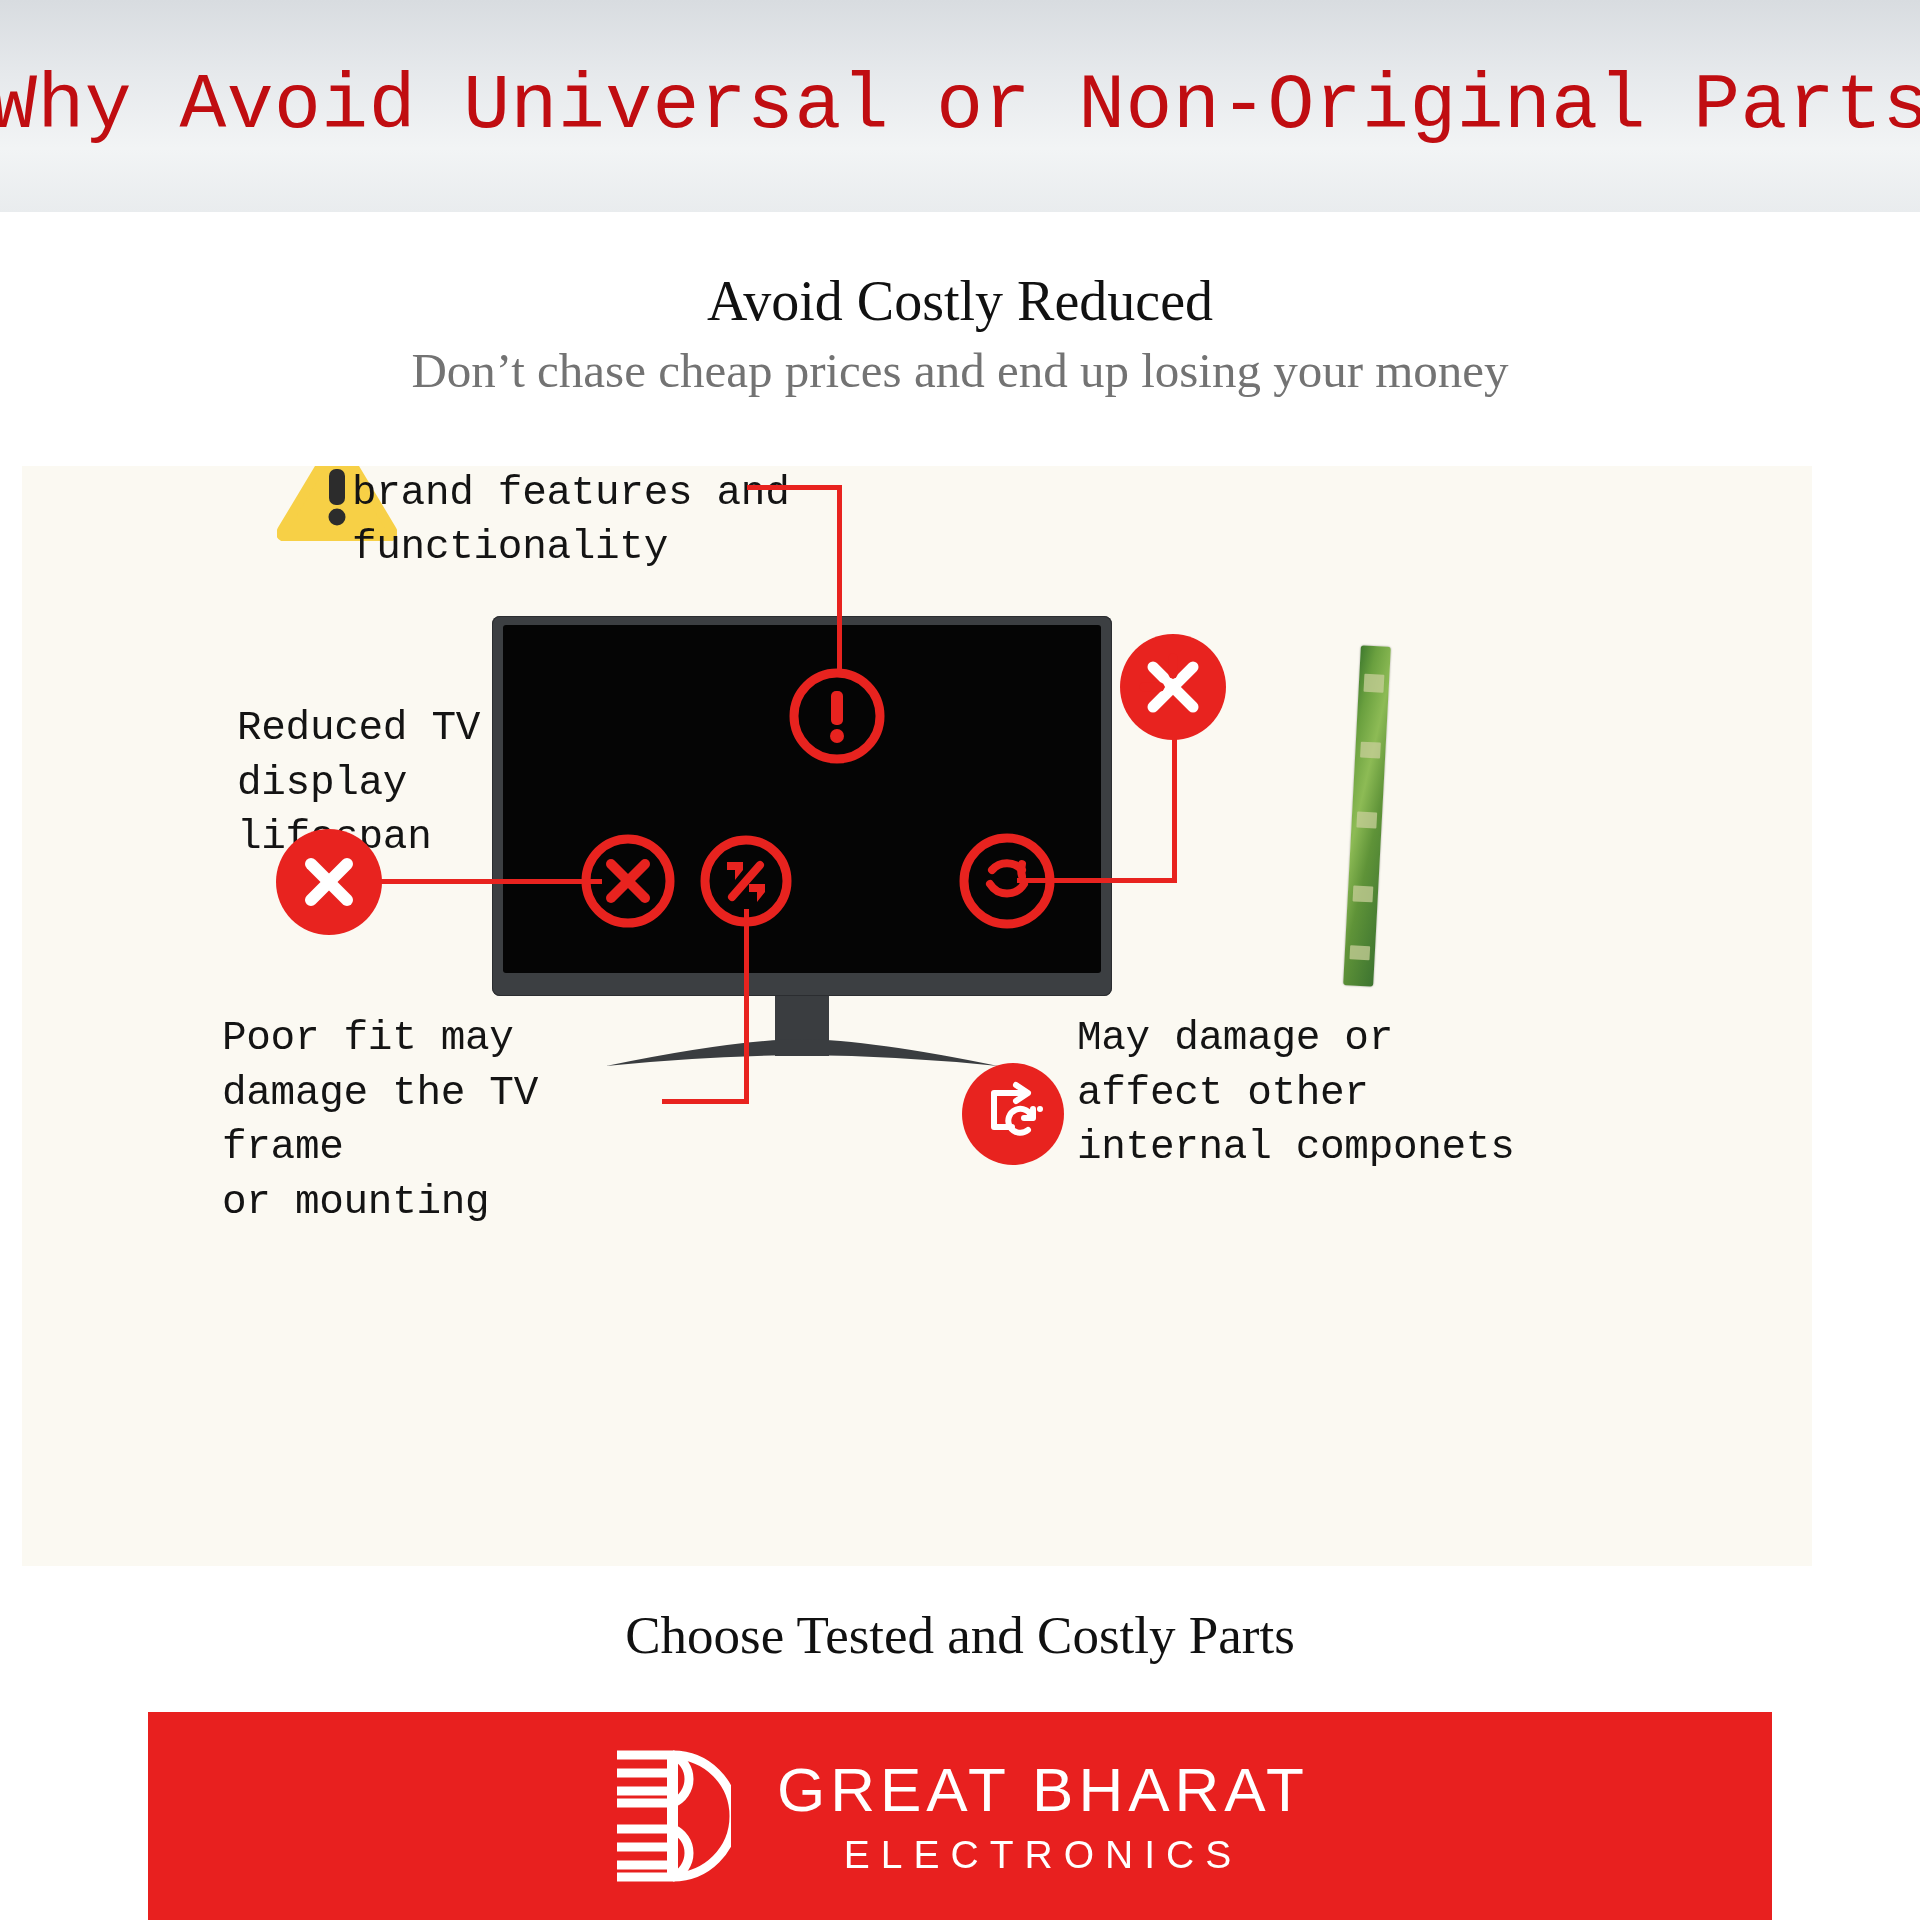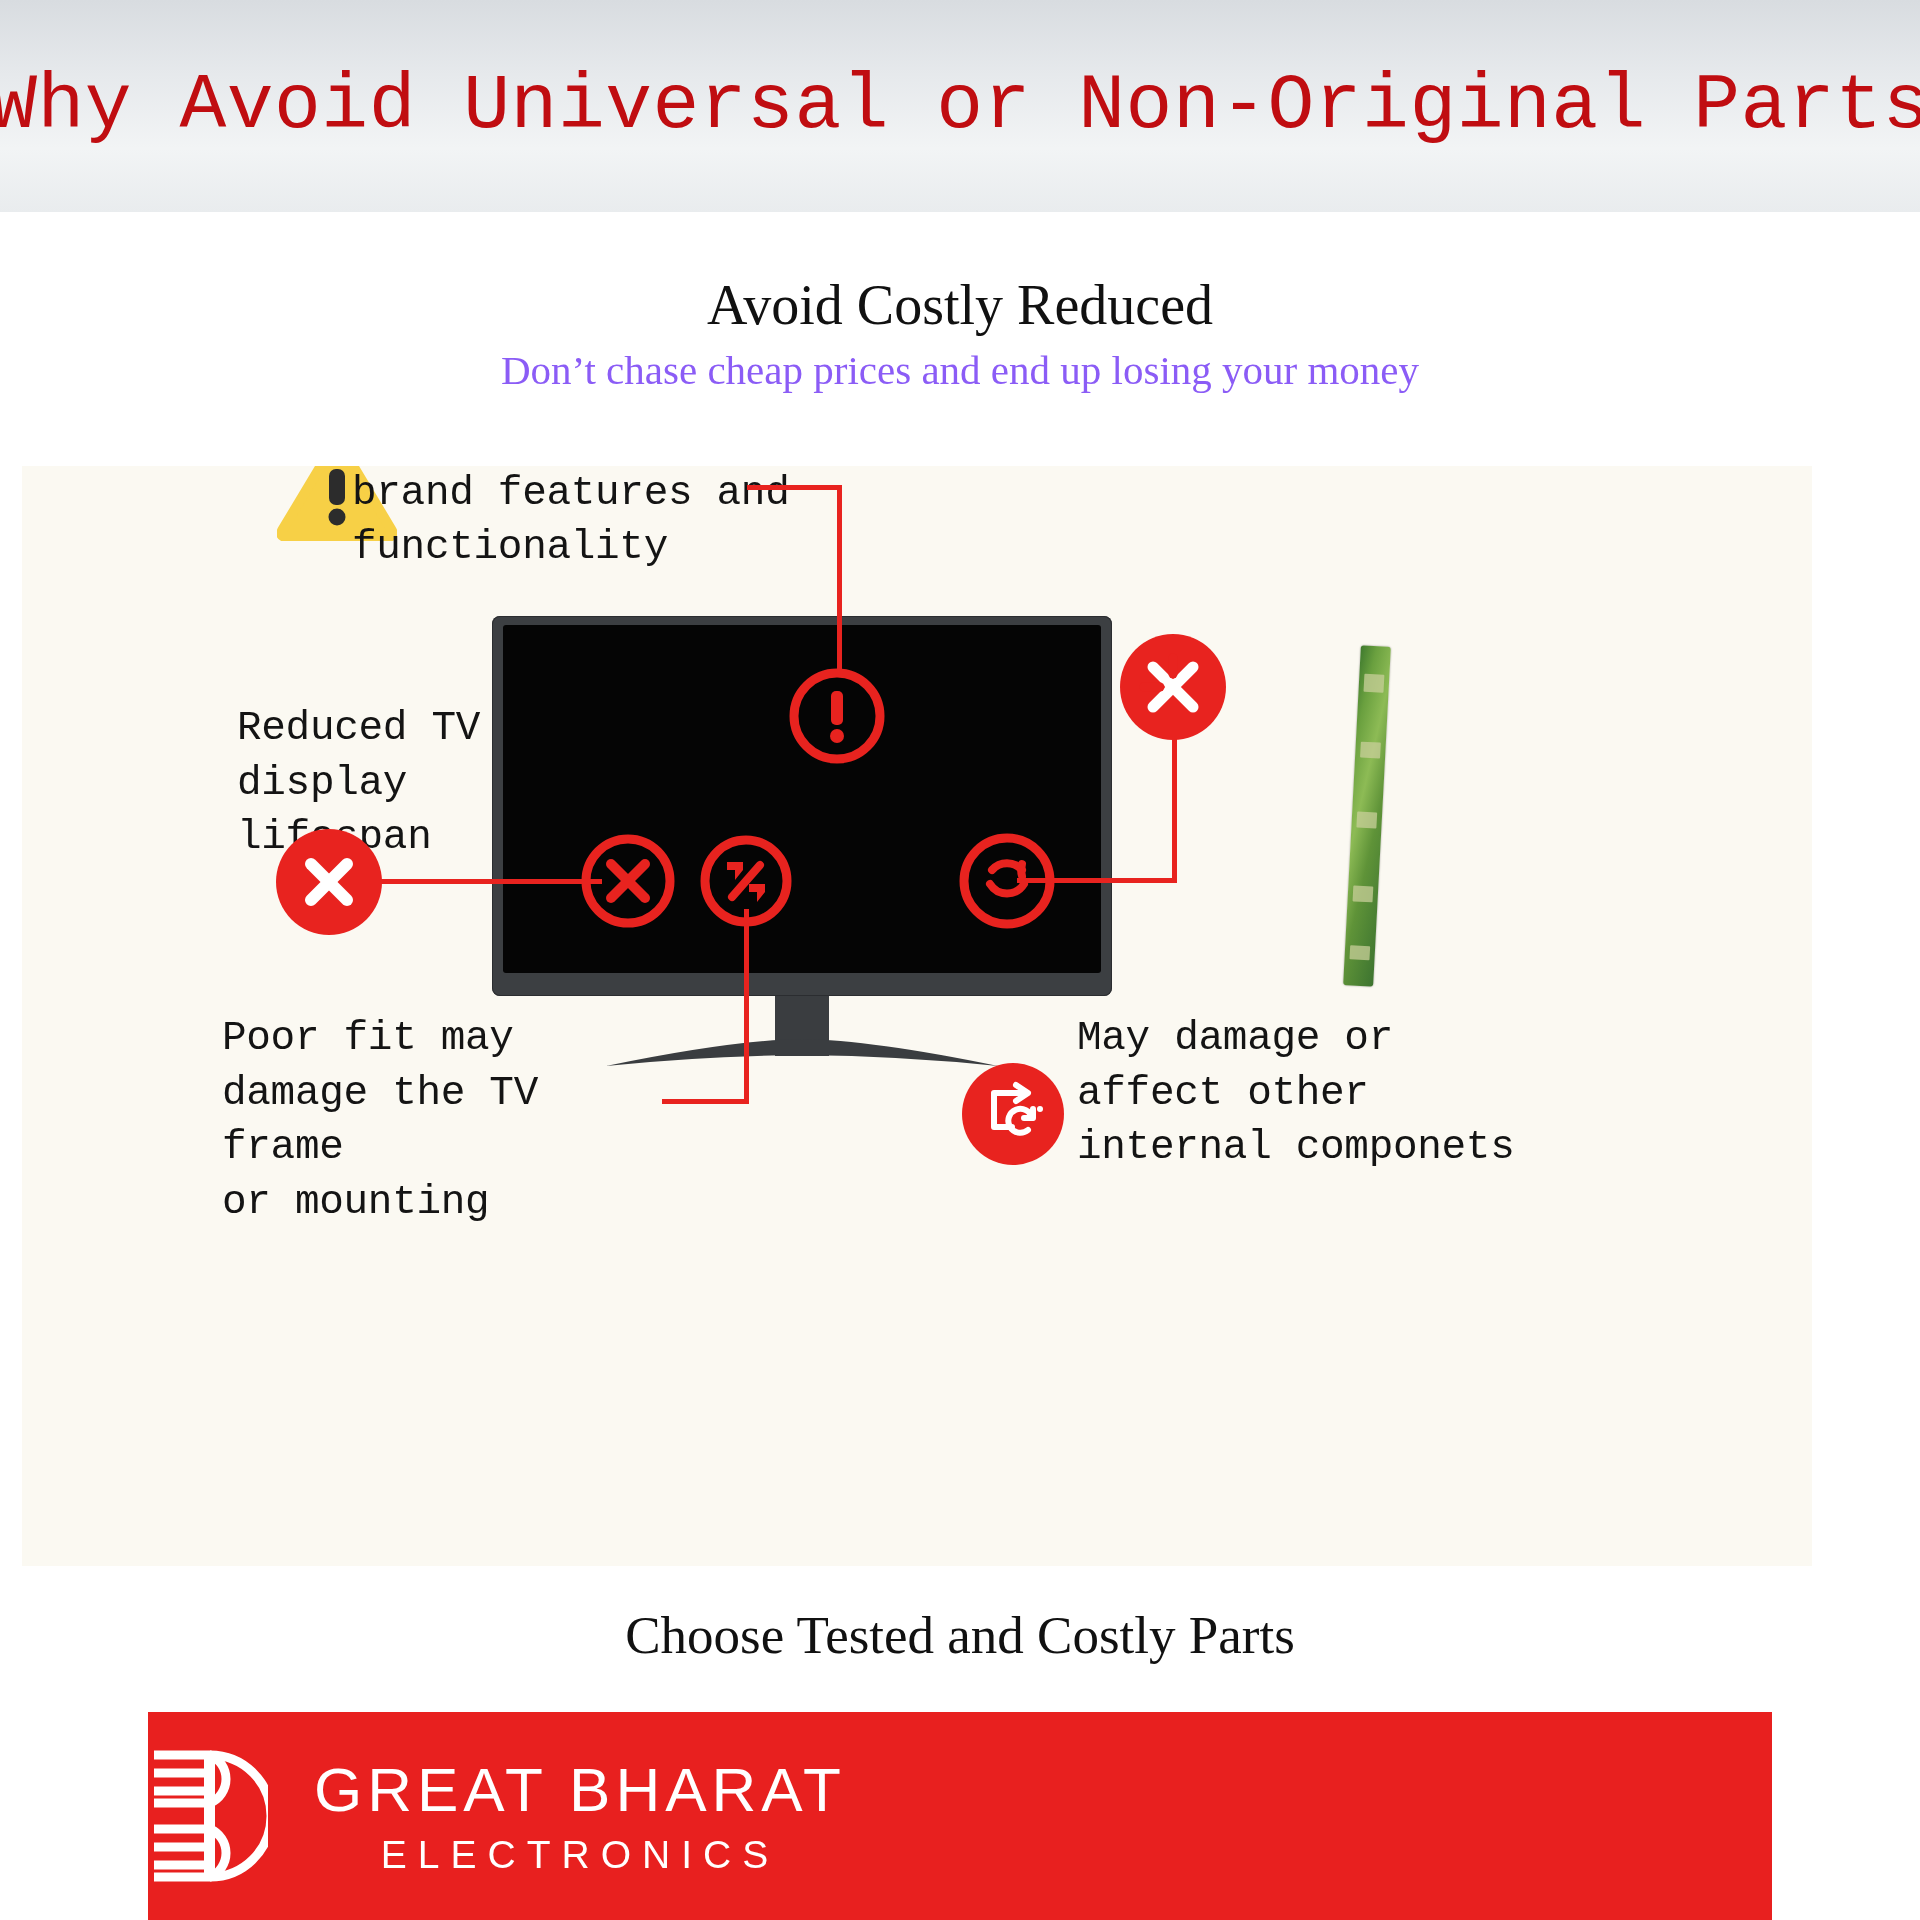--- a/index.html
+++ b/index.html
@@ -29,21 +29,21 @@
     position:absolute;left:0;top:212px;width:1920px;height:244px;
     background:#ffffff;
     display:flex;flex-direction:column;align-items:center;justify-content:center;
   }
   .sub-main{
     font-family:"Liberation Serif", serif;
     font-size:56px;color:#111111;line-height:1.05;margin-bottom:14px;
   }
   .sub-sec{
     font-family:"Liberation Serif", serif;
-    font-size:41px;color:#8b5cf6;line-height:1.05;
+    font-size:49px;color:#737373;line-height:1.05;
   }
   
   .panel{
     position:absolute;left:22px;top:466px;width:1790px;height:1100px;
     background:#fbf9f2;
     overflow:hidden;
   }
   
   .cap{
     position:absolute;
@@ -96,21 +96,21 @@
   .cta{
     position:absolute;left:0;top:1580px;width:1920px;height:110px;
     display:flex;align-items:center;justify-content:center;
     font-family:"Liberation Serif", serif;
     font-size:53px;color:#111111;
   }
   
   .footer{
     position:absolute;left:148px;top:1712px;width:1624px;height:208px;
     background:#e8201f;
-    display:flex;align-items:center;
+    display:flex;align-items:center;justify-content:center;
   }
   .footer-inner{display:flex;align-items:center;gap:46px;}
   .logo-mark{width:120px;height:150px;flex:0 0 auto;}
   .logo-text{display:flex;flex-direction:column;}
   .logo-name{
     font-size:62px;color:#ffffff;letter-spacing:5px;line-height:1;
     font-family:"Liberation Sans", sans-serif;font-weight:400;
   }
   .logo-sub{
     font-size:39px;color:#ffffff;letter-spacing:11px;line-height:1;

